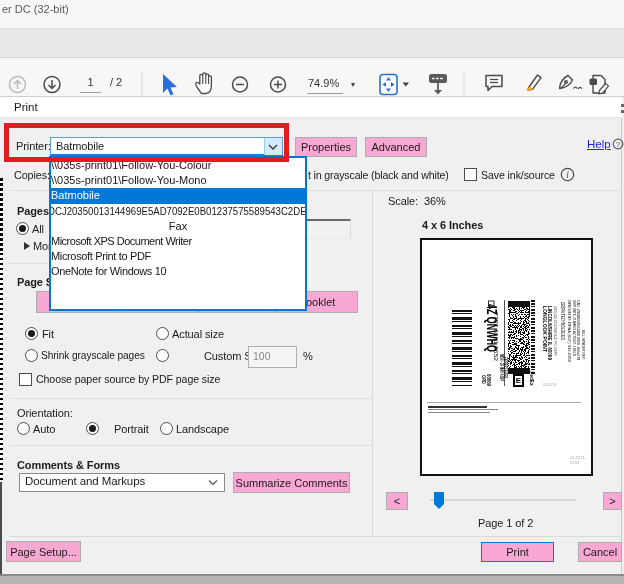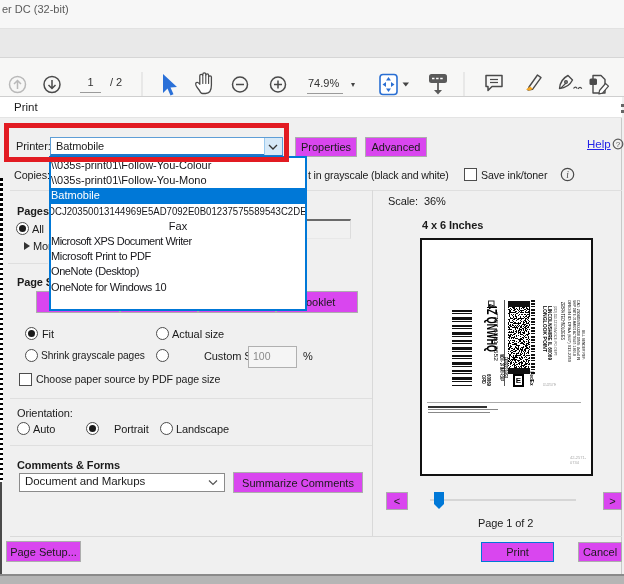--- a/index.html
+++ b/index.html
@@ -1,21 +1,21 @@
 <!DOCTYPE html>
 <html><head>
 <meta charset="utf-8">
 <style>
 * { margin:0; padding:0; box-sizing:border-box; }
 html,body { width:624px; height:584px; overflow:hidden; }
 body { font-family:"Liberation Sans",sans-serif; -webkit-font-smoothing:antialiased; background:#f0f0f0; position:relative; }
 .abs { position:absolute; }
 .lbl { font-size:11px; letter-spacing:-0.1px; color:#1b1b1b; white-space:nowrap; }
 .bold { font-weight:bold; }
-.btn { background:#d946ef; border:1px solid #adadad; font-size:11px; color:#1b1b1b;
+.btn { background:#f9a8d4; border:1px solid #adadad; font-size:11px; color:#1b1b1b;
        display:flex; align-items:center; justify-content:center; white-space:nowrap; }
 .radio { width:13px; height:13px; border-radius:50%; border:1px solid #4d4d4d; background:#fff; }
 .radio.sel::after { content:""; display:block; width:7px; height:7px; border-radius:50%;
        background:#1a1a1a; margin:2px 0 0 2px; }
 .check { width:13px; height:13px; border:1px solid #4d4d4d; background:#fff; }
 .sepv { width:1px; background:#d9d9d9; }
 .seph { height:1px; background:#dfdfdf; }
 </style>
 </head>
 <body>
@@ -131,21 +131,21 @@
 <div class="btn abs" style="left:365px;top:137px;width:62px;height:20px;">Advanced</div>
 <div class="abs" style="left:587px;top:138px;font-size:11.5px;color:#2222e8;text-decoration:underline;">Help</div>
 <svg class="abs" style="left:611px;top:137px;" width="14" height="14">
   <circle cx="7" cy="7" r="4.8" fill="none" stroke="#5a5a5a" stroke-width="1.2"></circle>
   <text x="7" y="10" font-size="8" fill="#5a5a5a" text-anchor="middle" font-family="Liberation Sans">?</text>
 </svg>
 
 <div class="abs lbl" style="left:14px;top:169px;font-size:10.8px;">Copies:</div>
 <div class="abs lbl" style="left:308px;top:169px;font-size:10.6px;letter-spacing:-0.15px;">t in grayscale (black and white)</div>
 <div class="check abs" style="left:464px;top:168px;"></div>
-<div class="abs lbl" style="left:481px;top:169px;font-size:10.6px;">Save ink/toner</div>
+<div class="abs lbl" style="left:481px;top:169px;font-size:10.6px;">Save ink/source</div>
 <svg class="abs" style="left:560px;top:167px;" width="15" height="15">
   <circle cx="7.5" cy="7.5" r="6.2" fill="none" stroke="#4a4a4a" stroke-width="1.2"></circle>
   <text x="7.5" y="11" font-size="9.5" fill="#4a4a4a" text-anchor="middle" font-family="Liberation Serif" font-style="italic">i</text>
 </svg>
 
 <div class="abs" style="left:250px;top:219px;width:101px;height:20px;background:#f1f1f1;border-top:2px solid #6a6a6a;border-right:1px solid #dcdcdc;border-bottom:1px solid #e8e8e8;"></div>
 <div class="abs lbl bold" style="left:17px;top:205px;">Pages t</div>
 <div class="radio sel abs" style="left:16px;top:222px;"></div>
 <div class="abs lbl" style="left:32px;top:223px;">All</div>
 <div class="abs" style="left:24px;top:242px;width:0;height:0;border-left:6px solid #333;border-top:4.5px solid transparent;border-bottom:4.5px solid transparent;"></div>
@@ -178,21 +178,21 @@
 <div class="abs lbl" style="left:102px;top:423px;padding-left:12px;">Portrait</div>
 <div class="radio abs" style="left:160px;top:422px;"></div>
 <div class="abs lbl" style="left:176px;top:423px;">Landscape</div>
 <div class="seph abs" style="left:10px;top:445px;width:362px;"></div>
 <div class="abs lbl bold" style="left:17px;top:459px;">Comments &amp; Forms</div>
 <div class="abs" style="left:19px;top:473px;width:206px;height:19px;background:#fff;border:1px solid #8b8b8b;"></div>
 <div class="abs lbl" style="left:25px;top:475px;font-size:11.5px;">Document and Markups</div>
 <svg class="abs" style="left:207px;top:479px;" width="12" height="8">
     <path d="M2 1.5 l4 4 4-4" stroke="#555" stroke-width="1.2" fill="none"></path>
   </svg>
-<div class="btn abs" style="left:233px;top:472px;width:130px;height:21px;">Summarize Comments</div>
+<div class="btn abs" style="left:233px;top:472px;width:117px;height:21px;">Summarize Comments</div>
 <div class="btn abs" style="left:6px;top:541px;width:75px;height:21px;">Page Setup...</div>
 
 <div class="seph abs" style="left:10px;top:190px;width:612px;"></div>
 <div class="sepv abs" style="left:372px;top:190px;height:346px;"></div>
 <div class="abs lbl" style="left:388px;top:195px;">Scale:&nbsp; 36%</div>
 <div class="abs lbl" style="left:422px;top:219px;font-weight:bold;">4 x 6 Inches</div>
 
 <div class="abs" style="left:420px;top:238px;width:173px;height:238px;background:#fff;border:2px solid #111;" id="page">
 
   <div class="abs" style="left:30px;top:70px;width:20px;height:76px;background:repeating-linear-gradient(180deg,#111 0 2px,#fff 2px 3px,#111 3px 4px,#fff 4px 7px,#111 7px 10px,#fff 10px 11px,#111 11px 12px,#fff 12px 15px);"></div>
@@ -259,20 +259,19 @@
 <div class="abs" style="left:0;top:576px;width:624px;height:8px;background:#b5b5b5;"></div>
 
 <div class="abs" style="left:49px;top:156px;width:258px;height:154.5px;background:#fff;border:2px solid #0078d7;overflow:hidden;font-size:11px;color:#16161a;padding-top:0;">
   <div style="height:15.2px;padding:1px 0 0 0;white-space:nowrap;">\\035s-print01\Follow-You-Colour</div>
   <div style="height:15.2px;padding:1px 0 8px 0;white-space:nowrap;">\\035s-print01\Follow-You-Mono</div>
   <div style="height:15.2px;padding:1px 0 0 0;white-space:nowrap;background:#0078d7;color:#fff;">Batmobile</div>
   <div style="height:15.2px;padding:1px 0 0 0;white-space:nowrap;margin-left:-3px;text-align:center;"><span style="display:inline-block;font-size:10.5px;transform:scaleX(0.915);transform-origin:0 50%;">DCJ20350013144969E5AD7092E0B01237575589543C2DE</span></div>
   <div style="height:15.2px;padding:1px 0 0 0;white-space:nowrap;text-align:center;">Fax</div>
   <div style="height:15.2px;padding:1px 0 0 0;white-space:nowrap;letter-spacing:-0.5px;">Microsoft XPS Document Writer</div>
   <div style="height:15.2px;padding:1px 0 0 0;white-space:nowrap;letter-spacing:-0.35px;">Microsoft Print to PDF</div>
-  <div style="height:15.2px;padding:1px 0 0 0;white-space:nowrap;letter-spacing:-0.4px;">OneNote (Desktop)</div>
   <div style="height:15.2px;padding:1px 0 0 0;white-space:nowrap;letter-spacing:-0.35px;">OneNote for Windows 10</div>
 </div>
 
 <div class="abs" style="left:4px;top:122.5px;width:285px;height:39px;border:5px solid #e21b22;"></div>
 
 <div class="abs" style="left:0;top:178px;width:3px;height:304px;background:repeating-linear-gradient(180deg,#000 0 2.5px,#fff 2.5px 5px);"></div>
 <div class="abs" style="left:0;top:482px;width:1.5px;height:92px;background:#4a4a4a;"></div>
 
 </body></html>

